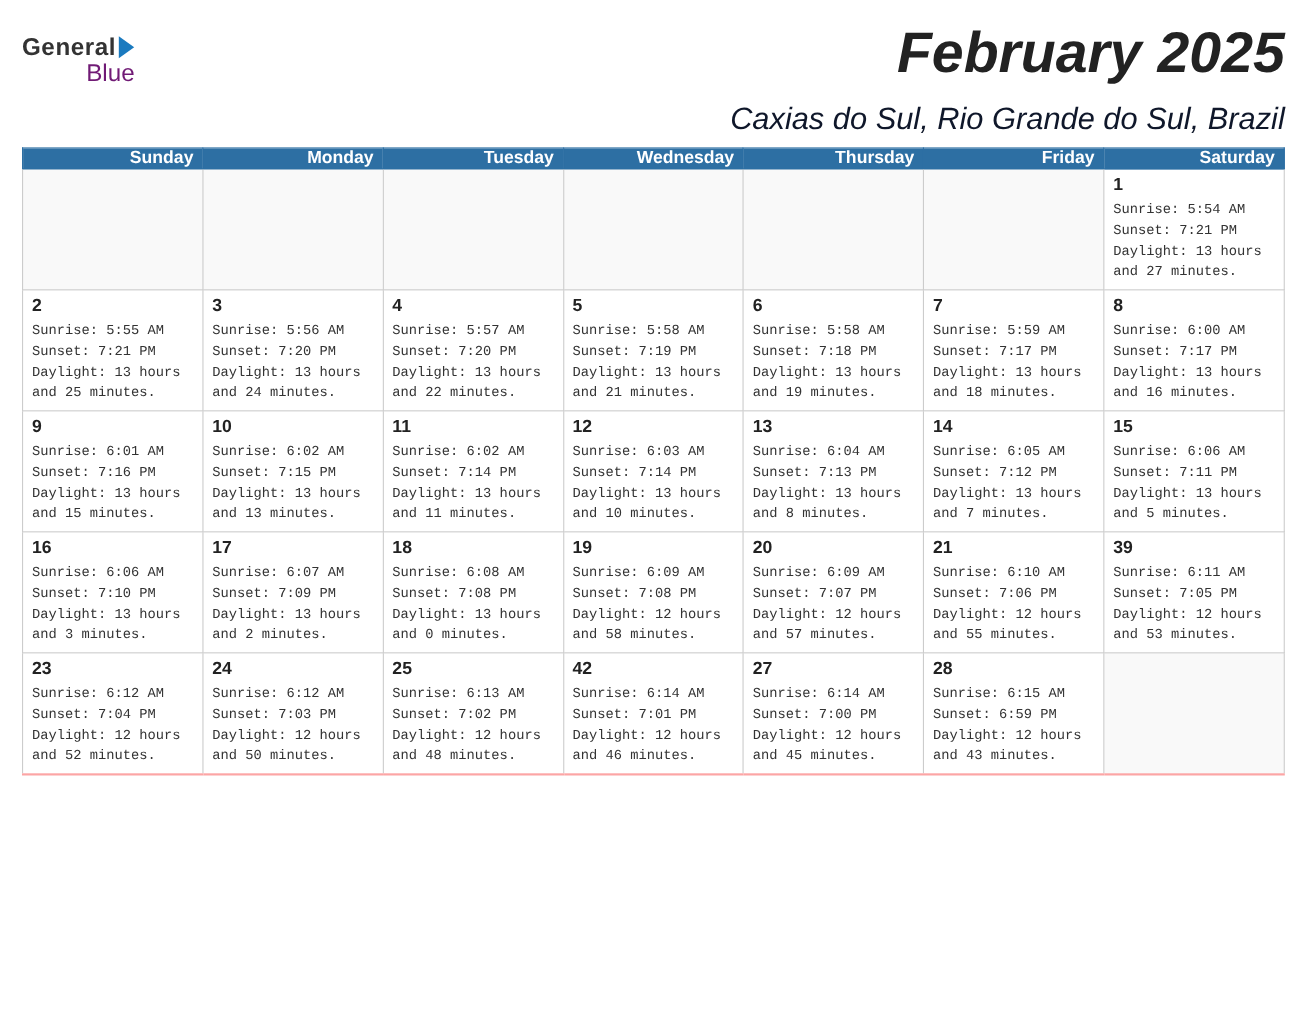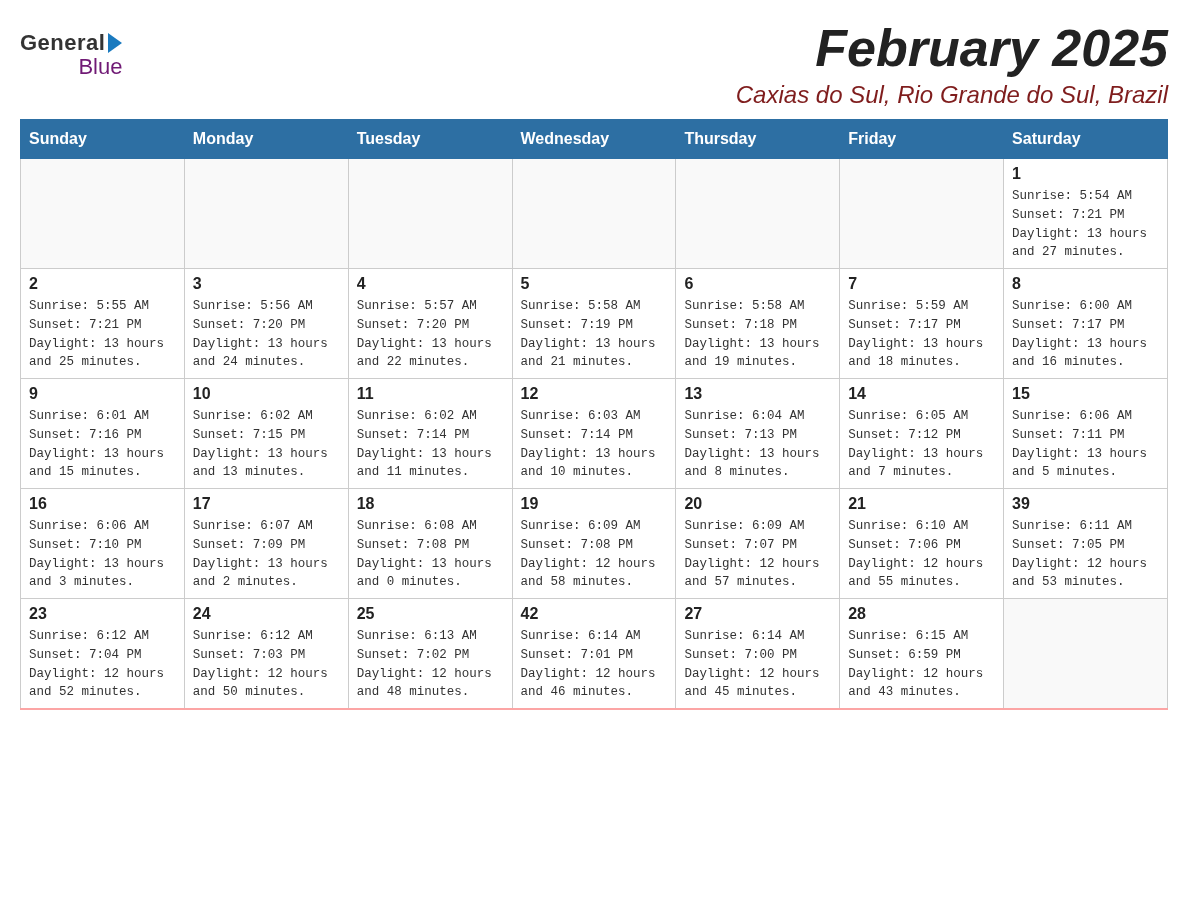--- a/index.html
+++ b/index.html
@@ -51,36 +51,36 @@
       text-align: right;
       font-style: italic;
     }
     .month-title {
       font-size: 52px;
       font-weight: bold;
       color: #222;
       line-height: 1.1;
     }
     .subtitle {
-      font-size: 24px;
-      color: #7f1d1d;
-      margin-top: 4px;
+      font-size: 28px;
+      color: #0f172a;
+      margin-top: 15px;
     }
     table {
       width: 100%;
       border-collapse: collapse;
       margin-top: 8px;
     }
     thead tr th {
       background-color: #2d6fa3;
       color: #fff;
       font-size: 16px;
       font-weight: bold;
-      padding: 10px 8px;
-      text-align: left;
+      padding: 0 8px;
+      text-align: right;
       border: 1px solid #2d6fa3;
     }
     tbody tr td {
       vertical-align: top;
       border: 1px solid #ccc;
       padding: 6px 8px;
       min-height: 90px;
       width: calc(100% / 7);
       font-size: 13px;
       color: #333;

